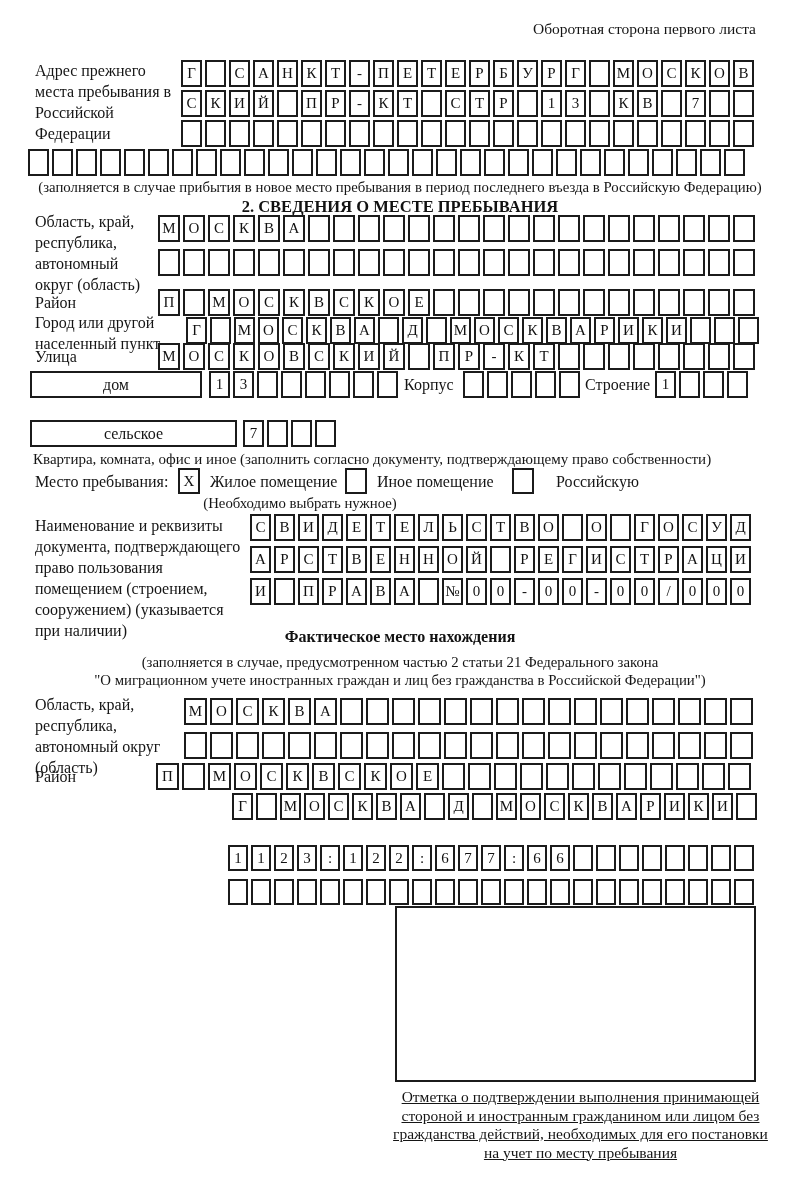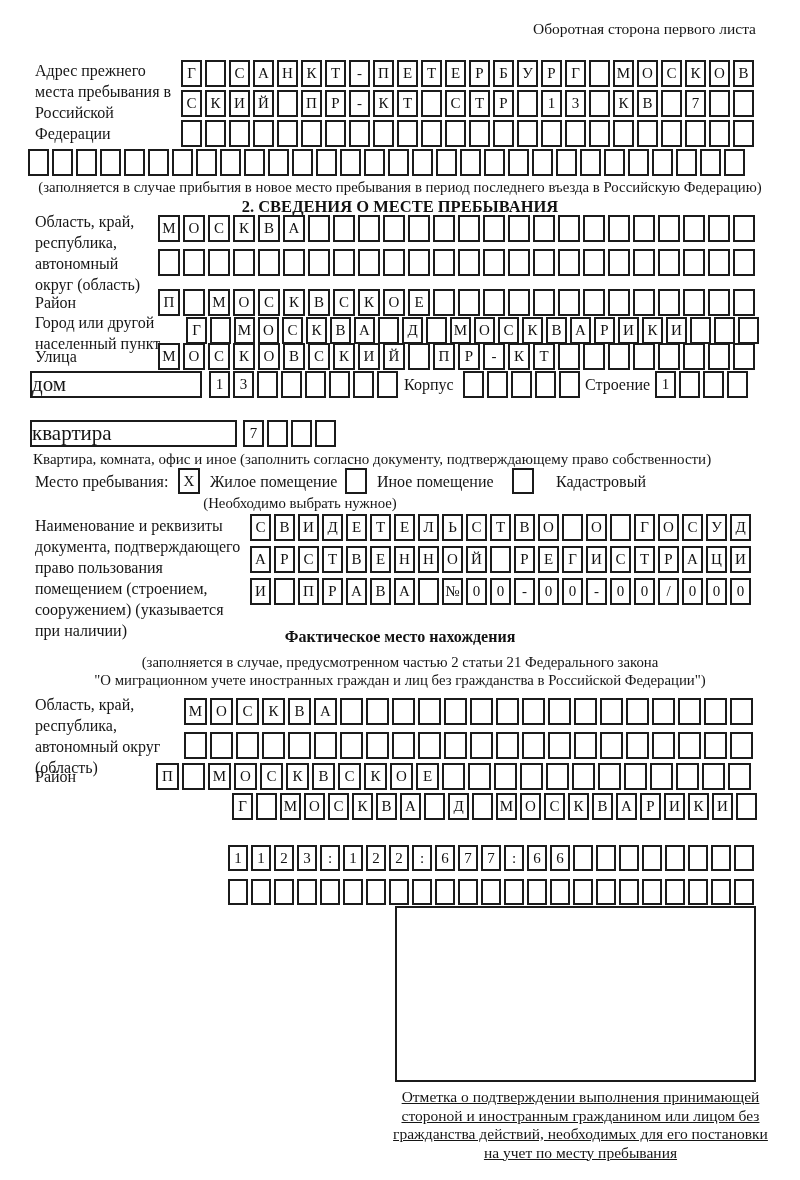--- a/index.html
+++ b/index.html
@@ -15,21 +15,21 @@
   .cell{
     box-sizing:border-box;display:block;border:2px solid #1b1b1b;background:#fff;
     text-align:center;font-size:15px;color:#111;overflow:hidden;
   }
   .cw21 .cell{width:21px;height:27px;line-height:23px;}
   .cw22 .cell{width:22px;height:27px;line-height:23px;}
   .cw23 .cell{width:23px;height:27px;line-height:23px;}
   .cw20 .cell{width:20px;height:26px;line-height:22px;}
   .widebox{
     position:absolute;box-sizing:border-box;border:2px solid #1b1b1b;height:27px;
-    line-height:23px;font-size:21px;color:#151515;background:#fff;
+    text-align:center;line-height:23px;font-size:16px;color:#151515;background:#fff;
   }
   .checkbox{
     position:absolute;box-sizing:border-box;width:22px;height:26px;border:2px solid #1b1b1b;
     text-align:center;line-height:22px;font-size:15px;color:#111;background:#fff;
   }
   .stampbox{position:absolute;left:395px;top:906px;width:361px;height:176px;border:2px solid #1b1b1b;box-sizing:border-box;background:#fff;}
   .caption-line{font-size:15.5px;line-height:18.5px;text-align:center;color:#151515;}
 </style>
 </head>
 <body>
@@ -311,36 +311,36 @@
       <span class="cell"></span>
     </div>
   <div class="lbl" style="left:585px;top:374px;">Строение</div>
   <div class="cell-row cw21" style="left:655px;top:371px;">
       <span class="cell">1</span>
       <span class="cell"></span>
       <span class="cell"></span>
       <span class="cell"></span>
     </div>
 
-  <div class="widebox" style="left:30px;top:420px;width:207px;">квартира</div>
+  <div class="widebox" style="left:30px;top:420px;width:207px;">сельское</div>
   <div class="cell-row cw21" style="left:243px;top:420px;">
       <span class="cell">7</span>
       <span class="cell"></span>
       <span class="cell"></span>
       <span class="cell"></span>
     </div>
   <div class="note" style="left:33px;top:451px;width:760px;font-size:15px;">Квартира, комната, офис и иное (заполнить согласно документу, подтверждающему право собственности)</div>
 
   <div class="lbl" style="left:35px;top:471px;">Место пребывания:</div>
   <div class="checkbox" style="left:178px;top:468px;">X</div>
   <div class="lbl" style="left:210px;top:471px;">Жилое помещение</div>
   <div class="checkbox" style="left:345px;top:468px;"></div>
   <div class="lbl" style="left:377px;top:471px;">Иное помещение</div>
   <div class="checkbox" style="left:512px;top:468px;"></div>
-  <div class="lbl" style="left:556px;top:471px;">Кадастровый</div>
+  <div class="lbl" style="left:556px;top:471px;">Российскую</div>
   <div class="note center" style="left:105px;top:495px;width:390px;">(Необходимо выбрать нужное)</div>
 
   <div class="lbl" style="left:35px;top:515px;width:208px;">Наименование и реквизиты документа, подтверждающего право пользования помещением (строением, сооружением) (указывается при наличии)</div>
   <div class="cell-row cw21" style="left:250px;top:514px;">
       <span class="cell">С</span>
       <span class="cell">В</span>
       <span class="cell">И</span>
       <span class="cell">Д</span>
       <span class="cell">Е</span>
       <span class="cell">Т</span>

